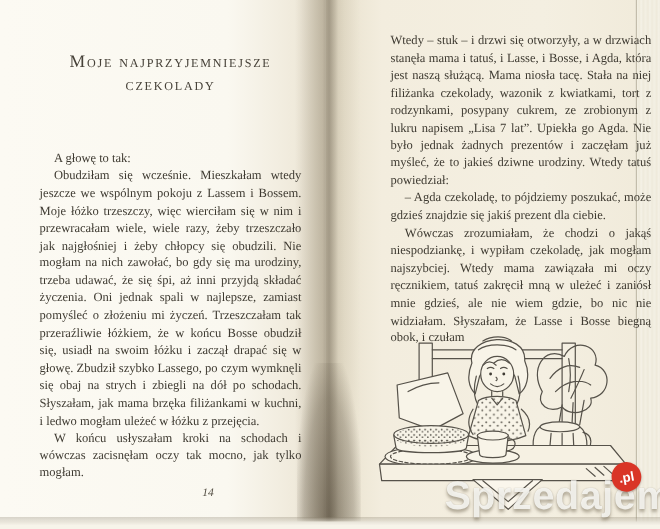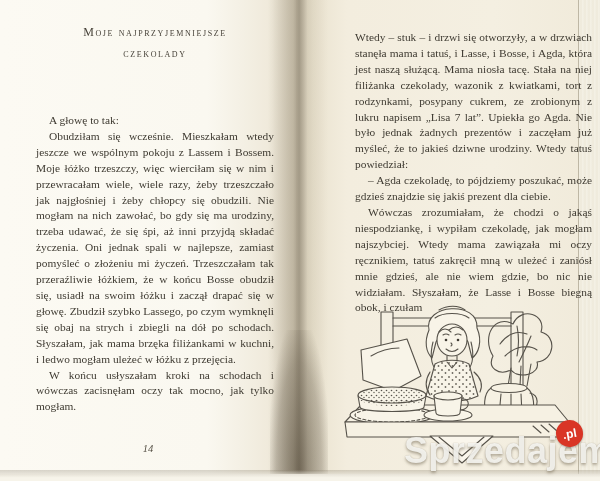--- a/index.html
+++ b/index.html
@@ -17,28 +17,28 @@
     border-left:1px solid rgba(150,140,118,.55);}
   .bottom-strip{position:absolute;left:0;top:470px;width:600px;height:11px;
     background:linear-gradient(to bottom,rgba(120,110,90,.28),rgba(247,244,234,1) 70%);}
   .gutter{position:absolute;left:268px;top:0;width:60px;height:474px;
     background:linear-gradient(to right,rgba(150,138,115,0) 0%,rgba(140,128,105,.38) 42%,rgba(108,97,78,.5) 52%,rgba(170,158,132,.22) 66%,rgba(170,158,132,0) 100%);}
   .gutter-bottom{position:absolute;left:270px;top:330px;width:58px;height:144px;
     background:radial-gradient(ellipse at 50% 100%,rgba(70,60,45,.55) 0%,rgba(70,60,45,.25) 55%,rgba(70,60,45,0) 78%);}
 
   
   .lp-inner{position:absolute;left:36px;top:0;width:238px;color:#3e3a31;}
-  .chapter-title{margin-top:22px;text-align:center;font-variant:small-caps;
-    font-size:12px;line-height:21px;letter-spacing:1.6px;color:#474239;}
+  .chapter-title{margin-top:46px;text-align:center;font-variant:small-caps;
+    font-size:16px;line-height:21px;letter-spacing:1.6px;color:#474239;}
   .body-text{font-size:11.4px;line-height:15.9px;text-align:justify;color:#3e3a31;}
   .lp-body{margin-top:49px;}
   p.para{margin:0;}
   p.indent{text-indent:13px;}
   .page-number{position:absolute;left:0;top:443px;width:296px;text-align:center;
-    font-style:italic;font-size:10.5px;color:#555045;}
+    font-style:italic;font-size:10.5px;color:#555045;padding-left:41px;}
 
   
   .rp-inner{position:absolute;left:355px;top:30px;width:237px;color:#3e3a31;}
 
   
   .illustration{position:absolute;left:335px;top:284px;width:240px;height:180px;}
   .illustration svg{display:block;width:100%;height:100%;}
 
   
   .watermark{position:absolute;left:404px;top:430px;width:200px;height:46px;z-index:5;}

